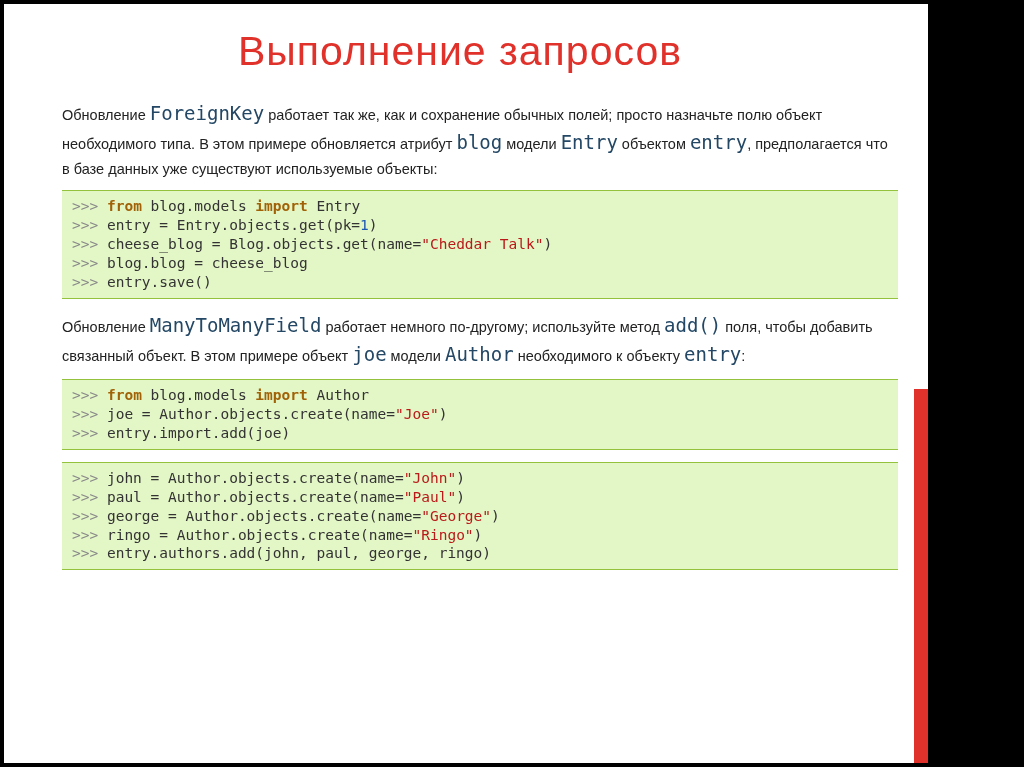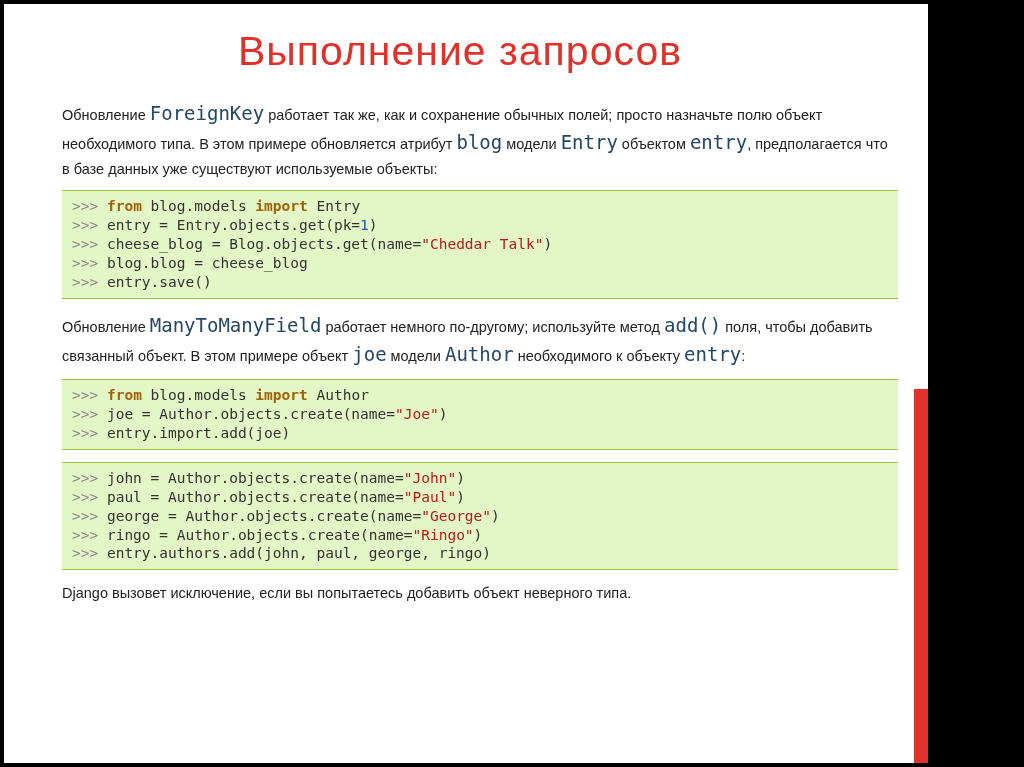--- a/index.html
+++ b/index.html
@@ -101,16 +101,15 @@
 <span class="p">&gt;&gt;&gt;</span><span> joe = Author.objects.create(name=</span><span class="s">"Joe"</span><span>)</span>
 <span class="p">&gt;&gt;&gt;</span><span> entry.import.add(joe)</span></pre>
 
 
     <pre class="codeblock"><span class="p">&gt;&gt;&gt;</span><span> john = Author.objects.create(name=</span><span class="s">"John"</span><span>)</span>
 <span class="p">&gt;&gt;&gt;</span><span> paul = Author.objects.create(name=</span><span class="s">"Paul"</span><span>)</span>
 <span class="p">&gt;&gt;&gt;</span><span> george = Author.objects.create(name=</span><span class="s">"George"</span><span>)</span>
 <span class="p">&gt;&gt;&gt;</span><span> ringo = Author.objects.create(name=</span><span class="s">"Ringo"</span><span>)</span>
 <span class="p">&gt;&gt;&gt;</span><span> entry.authors.add(john, paul, george, ringo)</span></pre>
 
-    <p class="para">Django вызовет исключение, если вы попытаетесь добавить объект неверного типа.</p>
 
   </div>
 </div>
 
 </body></html>

